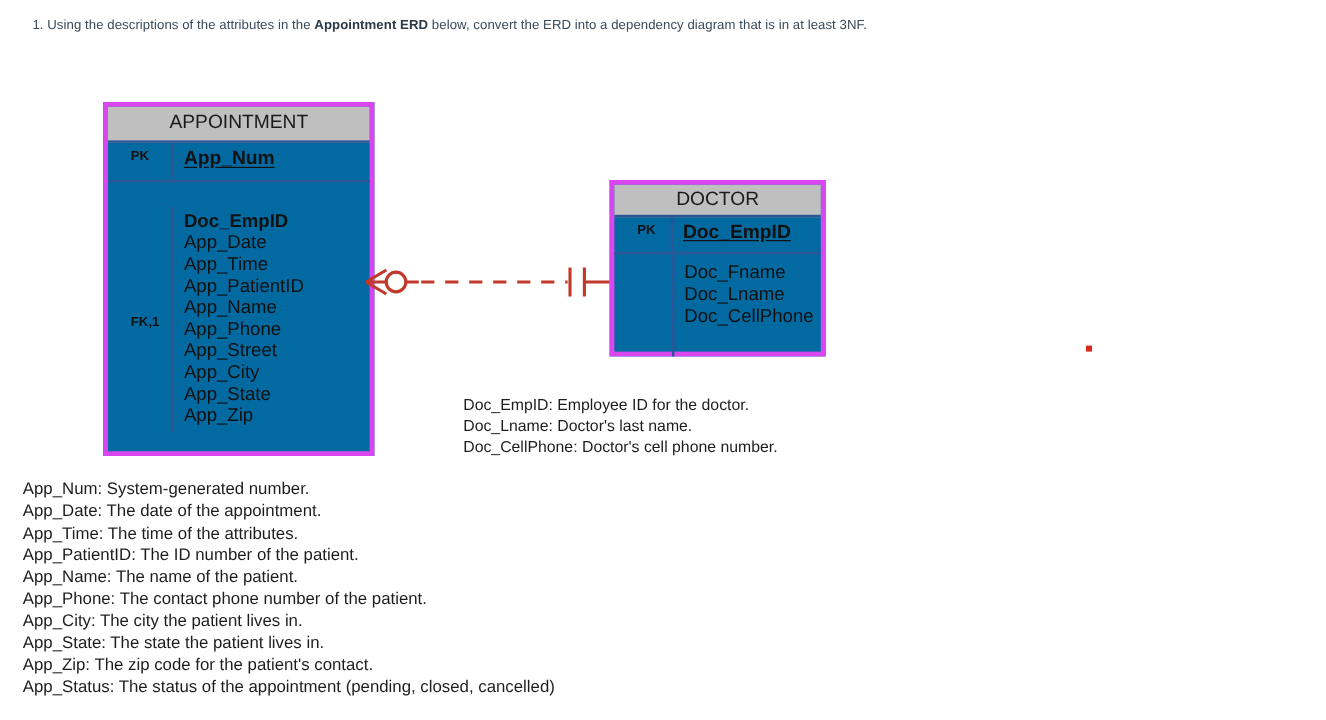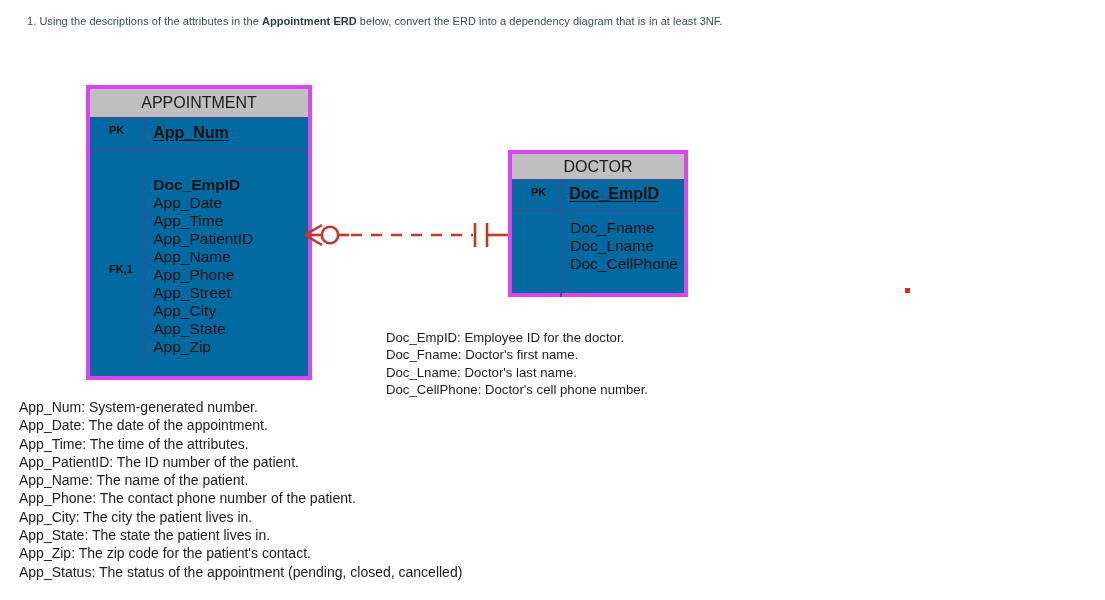--- a/index.html
+++ b/index.html
@@ -210,21 +210,20 @@
     <g stroke="#c0392b" fill="none" stroke-width="2.6">
       <line x1="170" y1="11" x2="170" y2="35"></line>
       <line x1="182" y1="11" x2="182" y2="35"></line>
       <line x1="182" y1="23" x2="203" y2="23"></line>
     </g>
   </svg>
 </div>
 
 <div class="desc-block" id="doctor-descriptions">
   <div class="desc-line">Doc_EmpID: Employee ID for the doctor.</div>
-  <div class="desc-line">Doc_Fname: Doctor's first name.</div>
   <div class="desc-line">Doc_Lname: Doctor's last name.</div>
   <div class="desc-line">Doc_CellPhone: Doctor's cell phone number.</div>
 </div>
 
 <div class="desc-block" id="appointment-descriptions">
   <div class="desc-line">App_Num: System-generated number.</div>
   <div class="desc-line">App_Date: The date of the appointment.</div>
   <div class="desc-line">App_Time: The time of the attributes.</div>
   <div class="desc-line">App_PatientID: The ID number of the patient.</div>
   <div class="desc-line">App_Name:  The name of the patient.</div>

